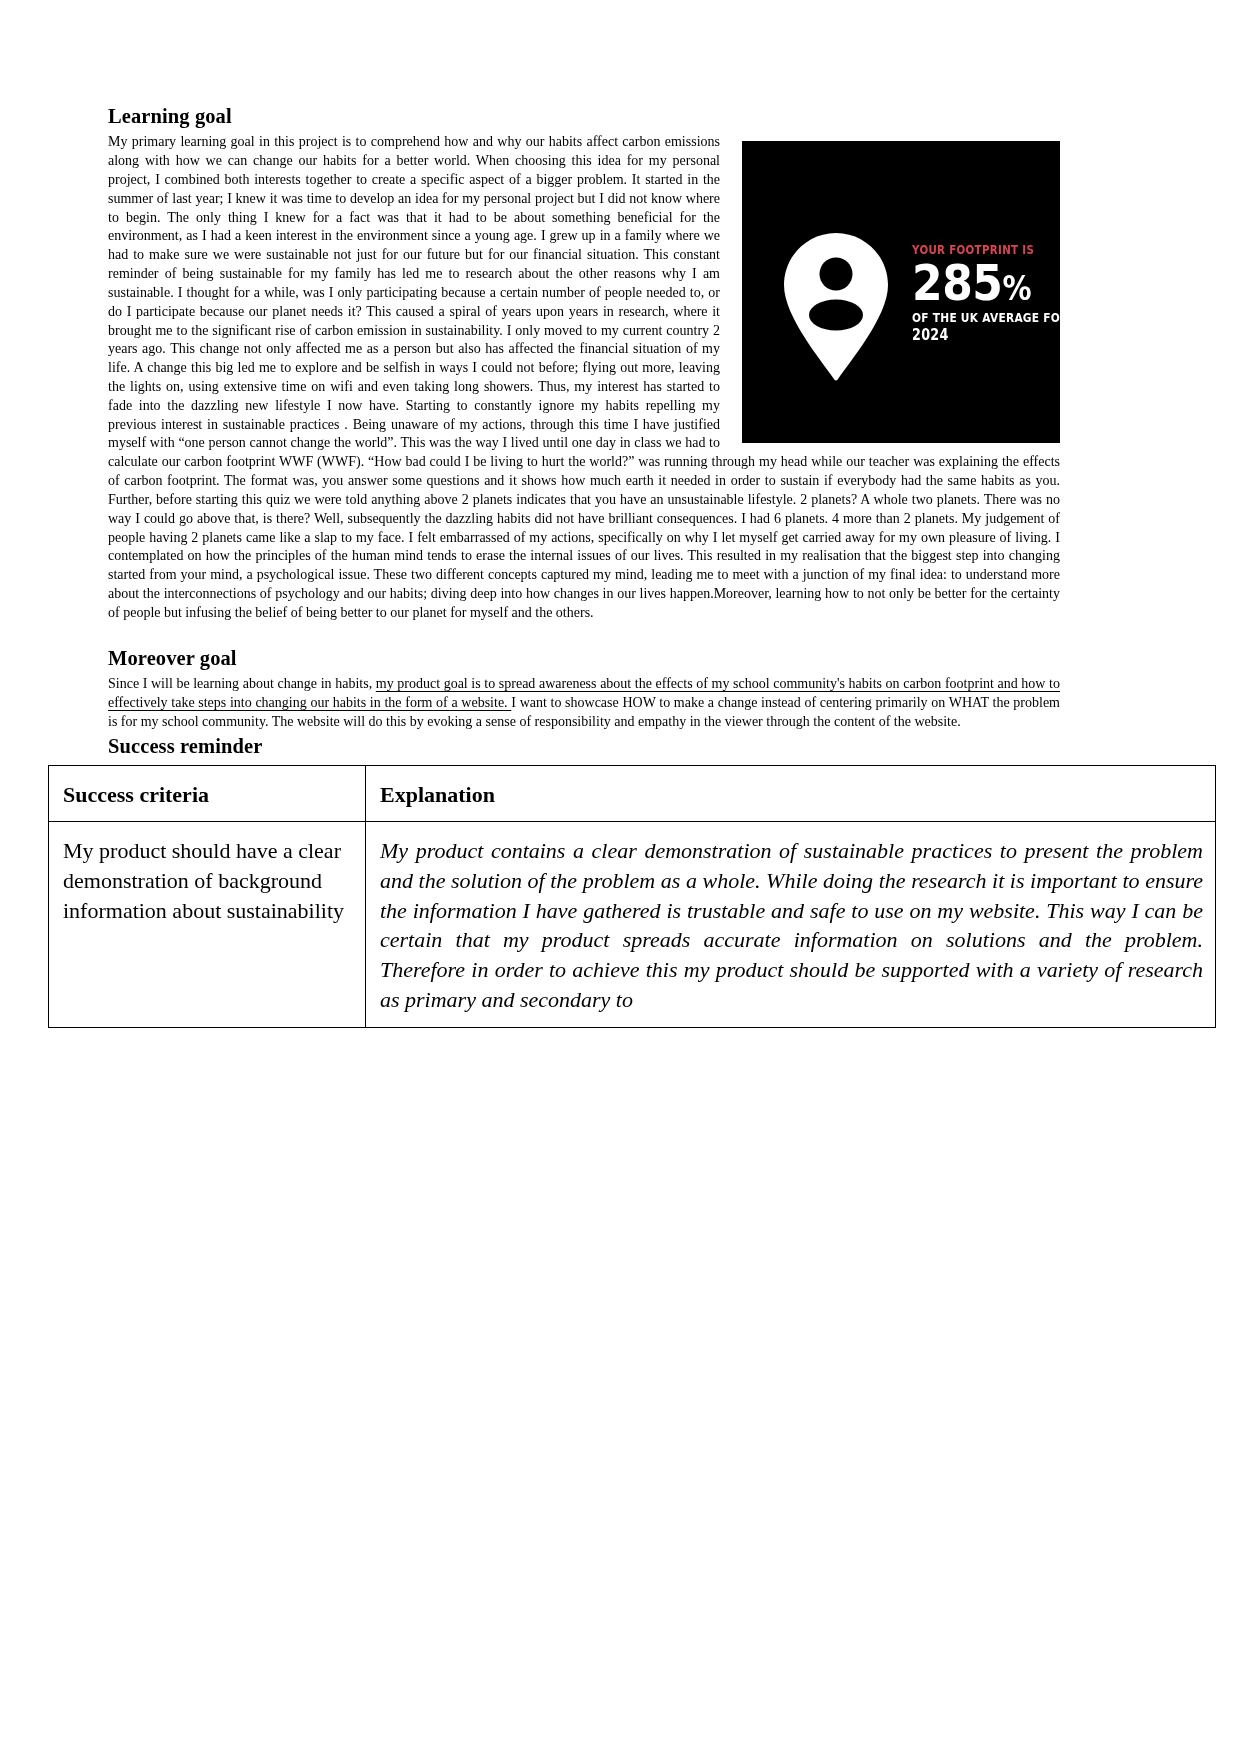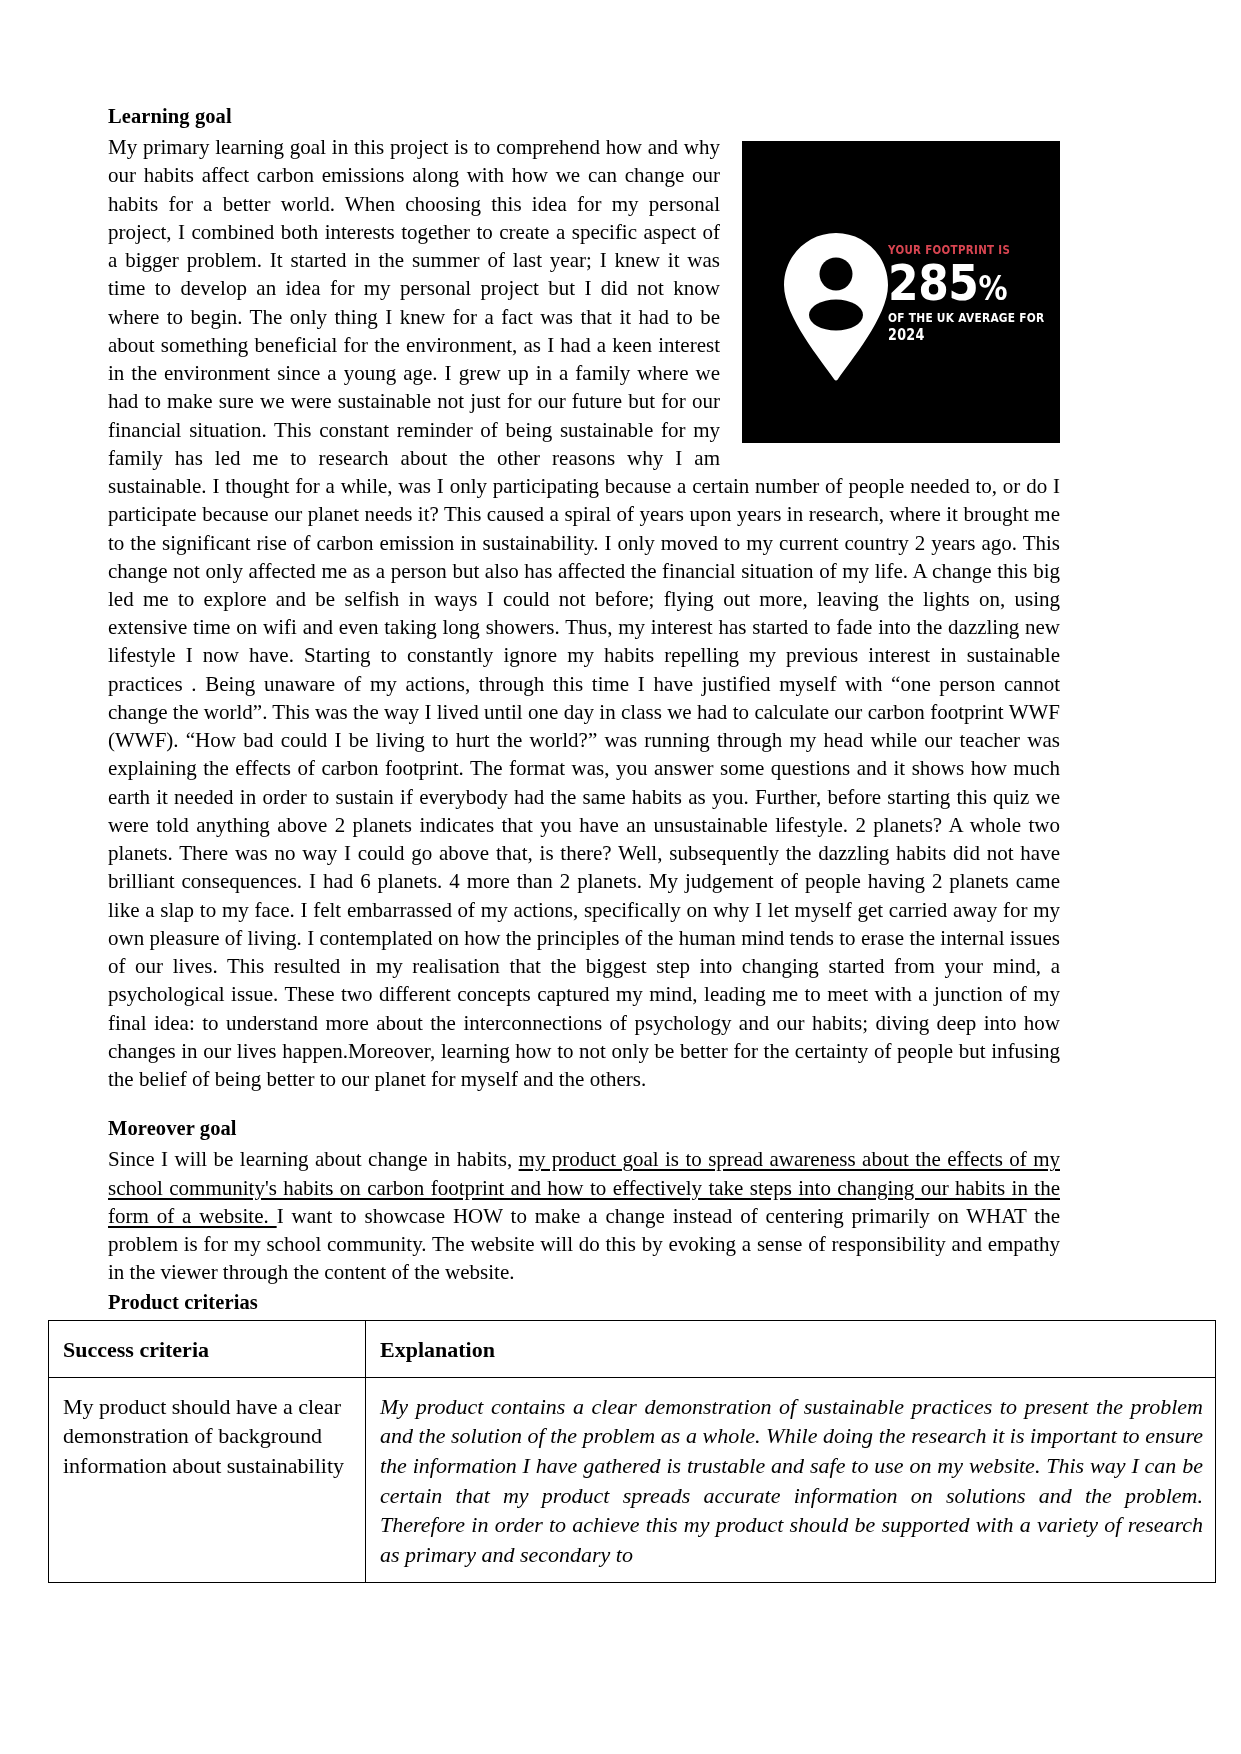--- a/index.html
+++ b/index.html
@@ -29,21 +29,21 @@
     position: relative;
   }
   h1.section-head {
     font-size: 20.5px;
     font-weight: bold;
     margin: 0 0 4px 0;
     line-height: 1.28;
     letter-spacing: 0.1px;
   }
   p.body {
-    font-size: 21px;
+    font-size: 14px;
     line-height: 1.345;
     margin: 0;
     text-align: justify;
     text-justify: inter-word;
     hyphens: none;
   }
   .figure {
     float: right;
     width: 318px;
     height: 302px;
@@ -56,21 +56,21 @@
   .pin-wrap {
     position: absolute;
     left: 42px;
     top: 92px;
     width: 104px;
     height: 148px;
   }
   .pin-wrap svg { display: block; width: 104px; height: 148px; }
   .fig-text {
     position: absolute;
-    left: 146px;
+    left: 170px;
     top: 102px;
     width: 150px;
     text-decoration: underline;
   }
   .fig-line1 {
     font-family: "DejaVu Sans", sans-serif;
     font-size: 12.5px;
     font-weight: bold;
     letter-spacing: 0.4px;
     line-height: 1.1;
@@ -165,21 +165,21 @@
 
     <p class="body">My primary learning goal in this project is to comprehend how and why our habits affect carbon emissions along with how we can change our habits for a better world. When choosing this idea for my personal project, I combined  both interests together to create a specific aspect of a bigger problem. It started in the summer of last year; I knew it was time to develop an idea for my personal project but I did not know where to begin. The only thing I knew for a fact was that it had to be about something beneficial for the environment, as I had a keen interest in the environment since a  young age. I grew up in a family where we had to make sure we were sustainable not just for our future but for our financial situation. This constant reminder of being sustainable for my family has led me to research about the other reasons why I am sustainable. I thought for a while, was I only participating because a certain number of people needed to, or do I participate because our planet needs it? This caused a spiral of years upon years in research, where it brought me to the significant rise of carbon emission in sustainability. I only moved to my current country 2 years ago. This change not only affected me as a person but also has affected the financial situation of my life. A change this big led me to explore and be selfish in ways I could not before; flying out more, leaving the lights on, using extensive time on wifi and even taking long showers. Thus, my interest has started to fade into the dazzling new lifestyle I now have. Starting to constantly ignore my habits repelling my previous interest in sustainable practices . Being unaware of my actions, through this time I have justified myself with “one person cannot change the world”.   This was the way I lived until one day in class we had to calculate our carbon footprint WWF (WWF). “How bad could I be living to hurt the world?” was running through my head while our teacher was explaining the effects of carbon footprint. The format was, you answer some questions and it shows how much earth it needed in order to sustain if everybody had the same habits as you. Further, before starting this quiz we were told anything above 2 planets indicates that you have an unsustainable lifestyle.  2 planets? A whole two planets. There was no way I could go above that, is there? Well, subsequently the dazzling habits did not have brilliant consequences. I had 6 planets. 4 more than 2 planets. My judgement of people having 2 planets came like a slap to my face. I felt embarrassed of my actions, specifically on  why I let myself get carried away for my own pleasure of living. I contemplated on how the principles of the human mind tends to erase the internal issues of our lives. This resulted in my realisation that the biggest step into changing started from your mind, a psychological issue. These two different concepts captured my mind, leading me to meet with a junction of my final idea: to understand more about the interconnections of psychology and our habits; diving deep into how changes in our lives happen.Moreover, learning how to not only be better for the certainty of people but infusing  the belief of being better to our planet for myself and the others.</p>
 
     <div class="clearfix"></div>
     <div class="gap-sm"></div>
 
     <h1 class="section-head">Moreover goal</h1>
 
     <p class="body"><span>Since I will be learning about change in habits, </span><span class="u"> my product goal is to spread awareness about the effects of my school community's habits on carbon footprint and how to effectively take steps into changing our habits in the form of a website. </span><span>I want to showcase HOW to make a change instead of centering primarily on WHAT the problem is for my school community. The website will do this by evoking a sense of responsibility and empathy in the viewer through the content of the website.</span></p>
 
-    <h1 class="section-head" style="margin-top:2px">Product criterias</h1>
+    <h1 class="section-head" style="margin-top:2px">Success reminder</h1>
 
     <table class="criteria">
       <tbody>
         <tr>
           <td class="col-a head">Success criteria</td>
           <td class="col-b head">Explanation</td>
         </tr>
         <tr>
           <td class="col-a cell-a">My product should have a clear demonstration of background information about sustainability</td>
           <td class="col-b cell-b">My product contains a clear demonstration of sustainable practices to present the problem and the solution of the problem as a whole. While doing the research it is important to ensure the information I have gathered is trustable and safe to use on my website. This way I can be certain that my product spreads accurate information on solutions and the problem. Therefore in order to achieve this my product should be supported with a variety of research as primary and secondary to</td>

